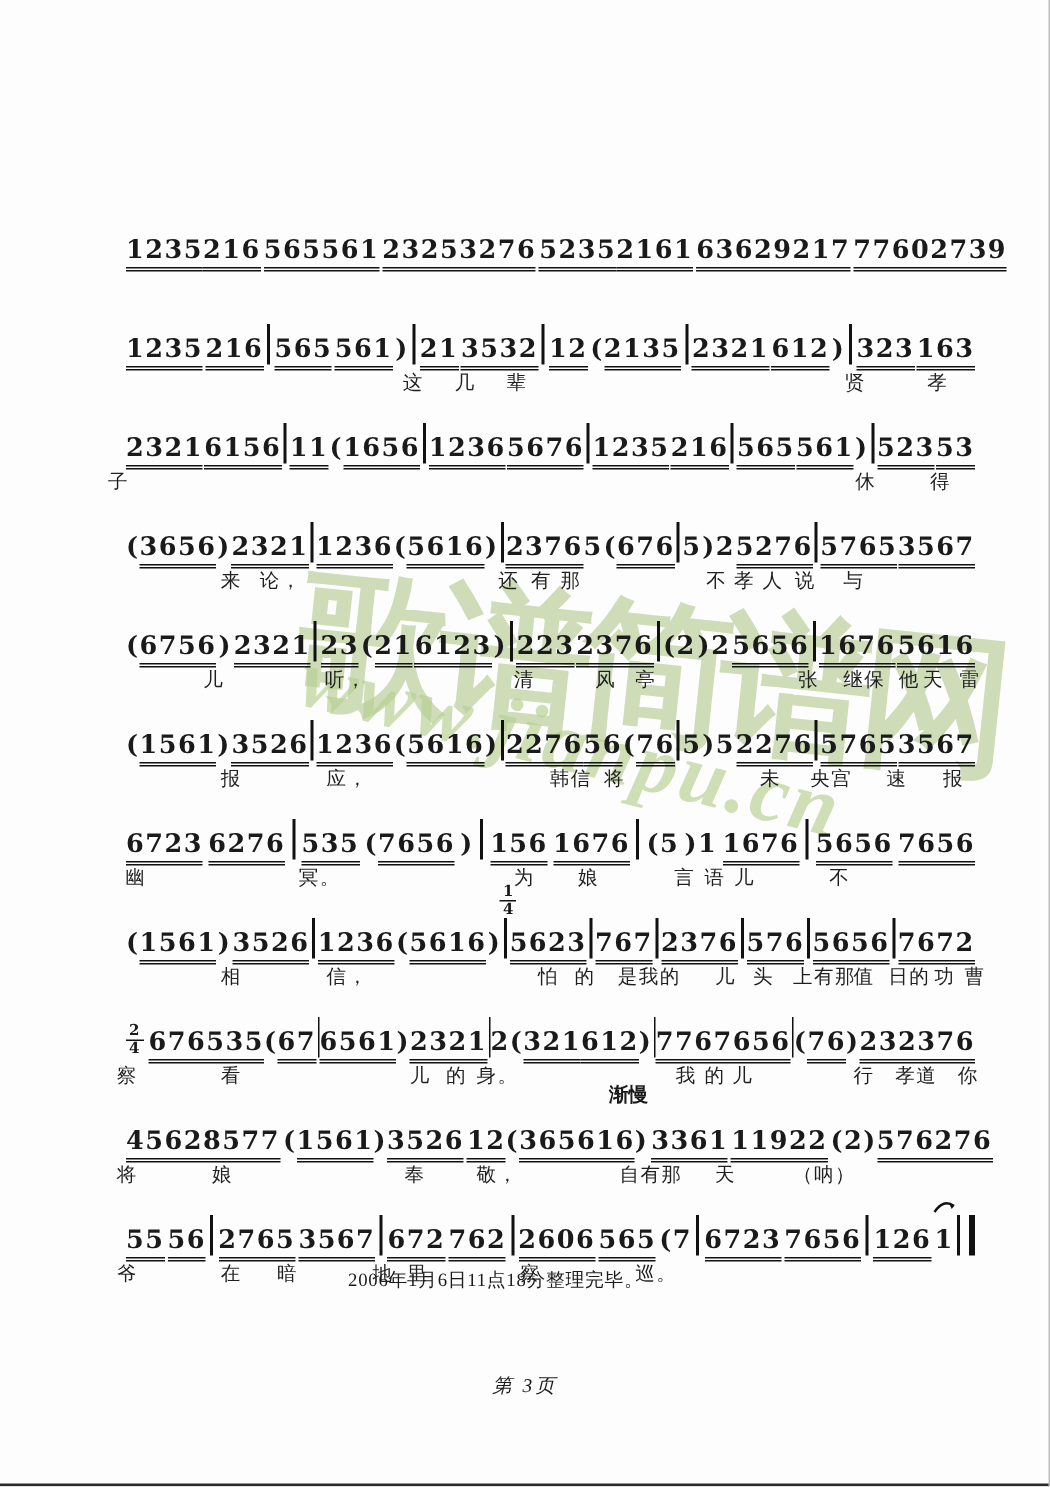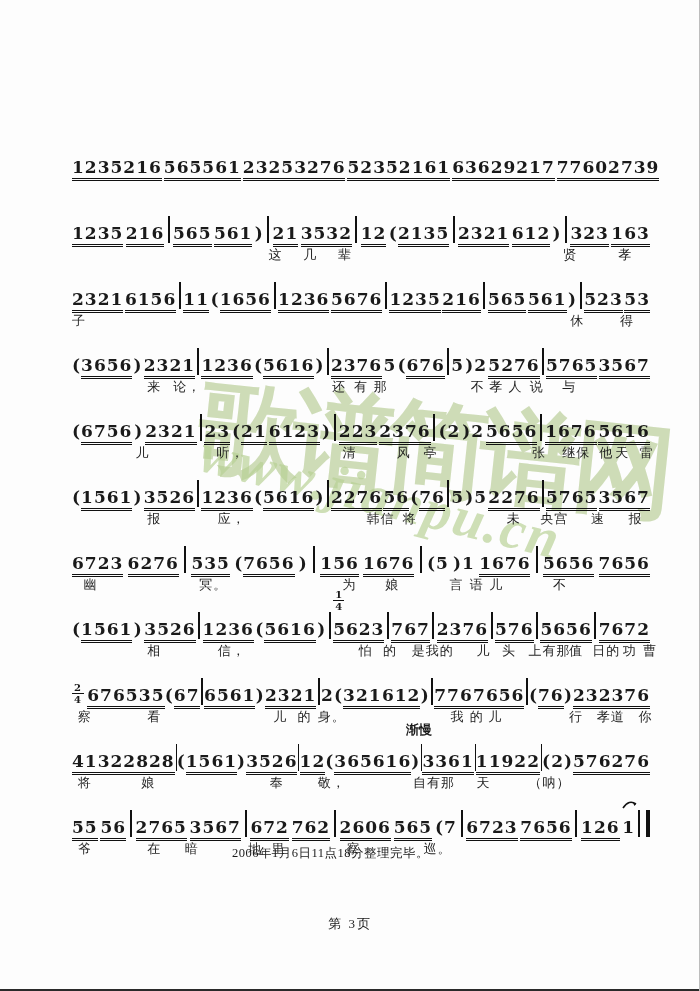--- a/index.html
+++ b/index.html
@@ -26,21 +26,21 @@
   .wm-url{
     position:absolute;left:196px;top:468px;
     font-size:56px;font-style:italic;font-weight:bold;line-height:1;
     color:rgba(183,208,148,0.68);letter-spacing:2px;
     transform:rotate(14deg);z-index:0;white-space:nowrap;
   }
 
   .score{position:absolute;top:144px;left:72px;width:578px;z-index:1;}
   .line{position:relative;height:66px;}
   .notes{
-    position:absolute;top:6px;left:0;right:0;
+    position:absolute;top:6px;left:12px;right:0;
     display:flex;justify-content:space-between;align-items:flex-end;
     font-family:"DejaVu Serif", serif;font-weight:bold;font-size:17px;
     letter-spacing:1px;white-space:nowrap;
   }
   .grp u.bm{text-decoration:none;border-bottom:3px double #111;padding-bottom:1px;}
   .bar{width:2px;height:27px;background:#111;margin:0 1px 0 1px;}
   .finalbar{width:6px;height:27px;border-left:2px solid #111;border-right:4px solid #111;}
   .lyr{
     position:absolute;top:36px;font-size:13px;letter-spacing:1px;
     white-space:nowrap;color:#1f1f1f;
@@ -55,21 +55,21 @@
   .fmeter{position:absolute;top:-17px;}
   .tempo{position:absolute;top:49px;font-size:13px;font-weight:bold;white-space:nowrap;}
   .slide{position:absolute;top:-5px;right:12px;line-height:0;}
 
   .completion{
     position:absolute;top:845px;left:232px;z-index:1;
     font-size:12.5px;letter-spacing:0.5px;
   }
   .pageno{
     position:absolute;top:915px;left:0;right:0;text-align:center;z-index:1;
-    font-size:13px;letter-spacing:2px;
+    font-size:13px;letter-spacing:2px;font-style:italic;
   }
 </style>
 </head>
 <body>
 
 <div class="page">
   <div class="wm-cn">歌谱简谱网</div>
   <div class="wm-url">www.jianpu.cn</div>
 
 
@@ -341,21 +341,21 @@
         <span class="lyr" style="left: 65.5%;">我</span>
         <span class="lyr" style="left: 68.8%;">的</span>
         <span class="lyr" style="left: 72%;">儿</span>
         <span class="lyr" style="left: 86%;">行</span>
         <span class="lyr" style="left: 90.8%;">孝道</span>
         <span class="lyr" style="left: 98%;">你</span>
         <span class="tempo" style="left: 57.8%;">渐慢</span>
       </div>
       <div class="line">
         <div class="notes">
-          <span class="grp"><u class="bm">41322828</u></span>
+          <span class="grp"><u class="bm">45628577</u></span>
           <span class="bar"></span>
           <span class="grp">(<u class="bm">1561</u></span>
           <span class="grp">)<u class="bm">3526</u></span>
           <span class="bar"></span>
           <span class="grp"><u class="bm">12</u></span>
           <span class="grp">(<u class="bm">365616</u></span>
           <span class="grp">)</span>
           <span class="bar"></span>
           <span class="grp"><u class="bm">3361</u></span>
           <span class="bar"></span>

